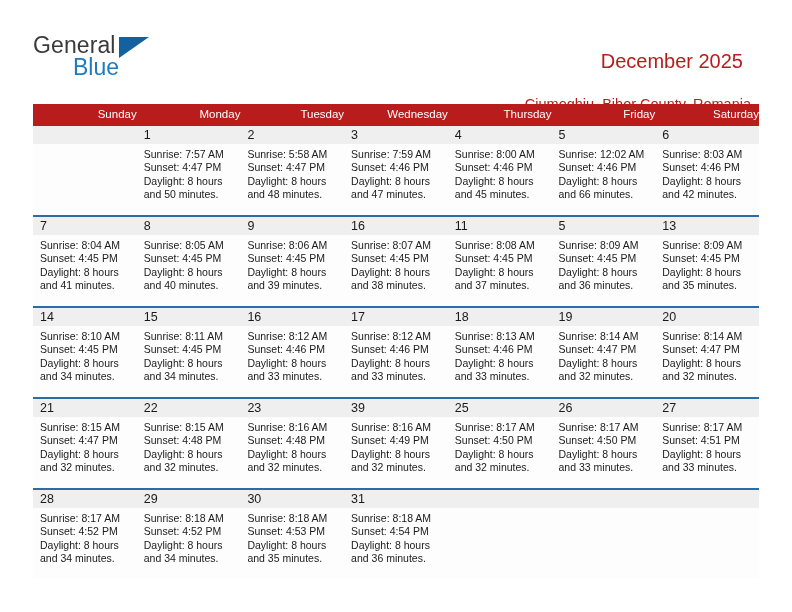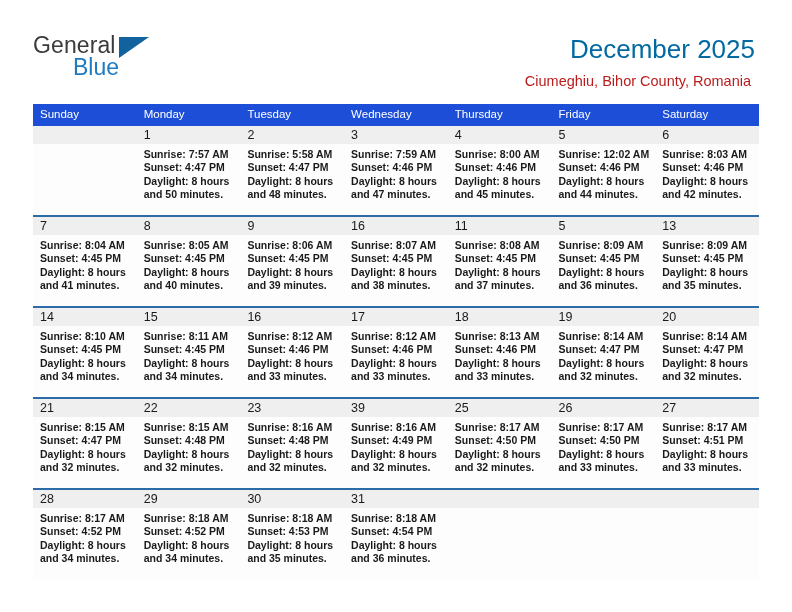--- a/index.html
+++ b/index.html
@@ -62,25 +62,25 @@
     border-left: 30px solid #12629f;
     border-bottom: 21px solid transparent;
   }
   .title-block {
     position: absolute;
     right: 33px;
     top: 28px;
     text-align: right;
   }
   .cal-title {
-    font-size: 26px;
-    color: #0369a1;
+    font-size: 20px;
+    color: #b91c1c;
     line-height: 34px;
     font-weight: normal;
-    margin: 4px;
+    margin: 16px;
     white-space: nowrap;
   }
   .cal-subtitle {
     font-size: 14.5px;
     color: #b91c1c;
     line-height: 20px;
     margin: 5px 8px 0 0;
     white-space: nowrap;
   }
 
@@ -89,25 +89,25 @@
     position: absolute;
     left: 33px;
     top: 104px;
     width: 726px;
     border-collapse: collapse;
     table-layout: fixed;
   }
   .calendar col { width: 103.714px; }
 
   thead th {
-    background: #1d4ed8;
+    background: #b91c1c;
     color: #ffffff;
     font-size: 11.5px;
     font-weight: normal;
-    text-align: left;
+    text-align: right;
     padding: 4px 0 5px 7px;
     height: 12px;
     line-height: 13px;
     border: none;
   }
 
   tbody tr.week-row > td {
     vertical-align: top;
     padding: 0;
     border-top: 2px solid #2b6ca8;
@@ -130,21 +130,20 @@
     padding-left: 7px;
     font-size: 12.5px;
     color: #1a1a1a;
   }
   .cell.empty .daynum-band { color: transparent; }
   .cell-body {
     padding: 4px 6px 0 7px;
     font-size: 10.5px;
     line-height: 13.4px;
     color: #1a1a1a;
-    font-weight: bold;
   }
   .cell-body div { white-space: nowrap; }
 </style>
 </head>
 <body>
 
 <div class="page">
 
   <div class="header">
 
@@ -234,21 +233,21 @@
               </div>
             </div>
           </td>
           <td>
             <div class="cell">
               <div class="daynum-band">5</div>
               <div class="cell-body">
                 <div>Sunrise: 12:02 AM</div>
                 <div>Sunset: 4:46 PM</div>
                 <div>Daylight: 8 hours</div>
-                <div>and 44 minutes.</div>
+                <div>and 66 minutes.</div>
               </div>
             </div>
           </td>
           <td>
             <div class="cell">
               <div class="daynum-band">6</div>
               <div class="cell-body">
                 <div>Sunrise: 8:03 AM</div>
                 <div>Sunset: 4:46 PM</div>
                 <div>Daylight: 8 hours</div>

